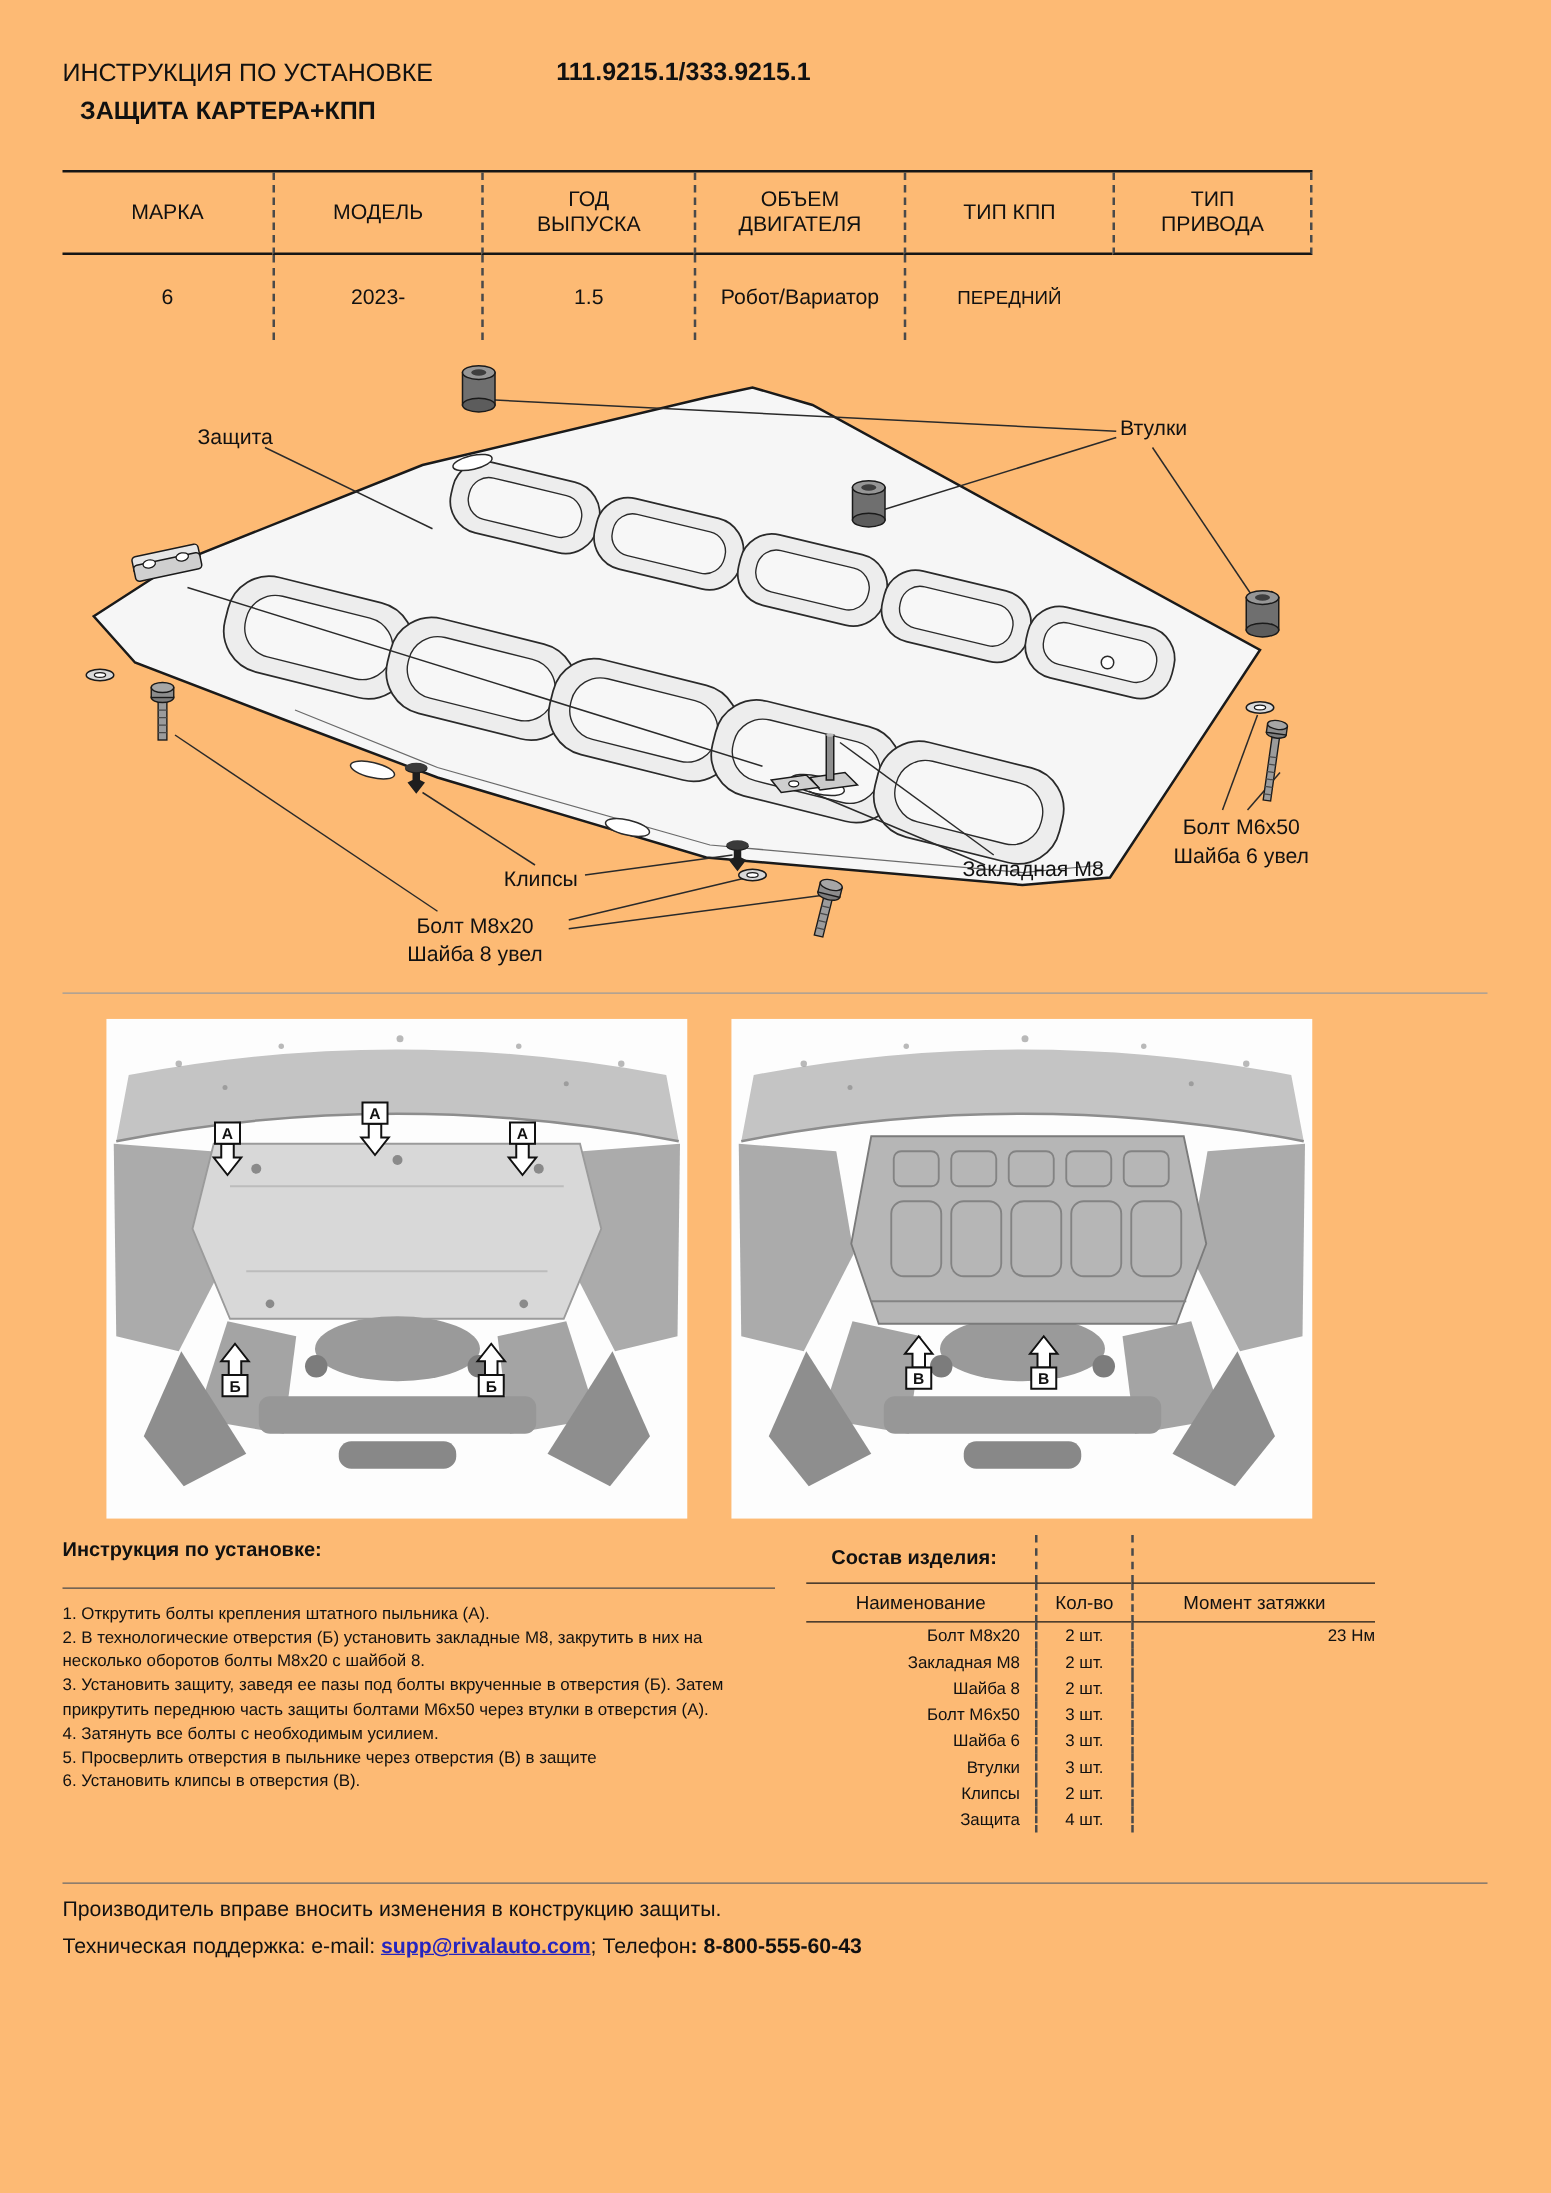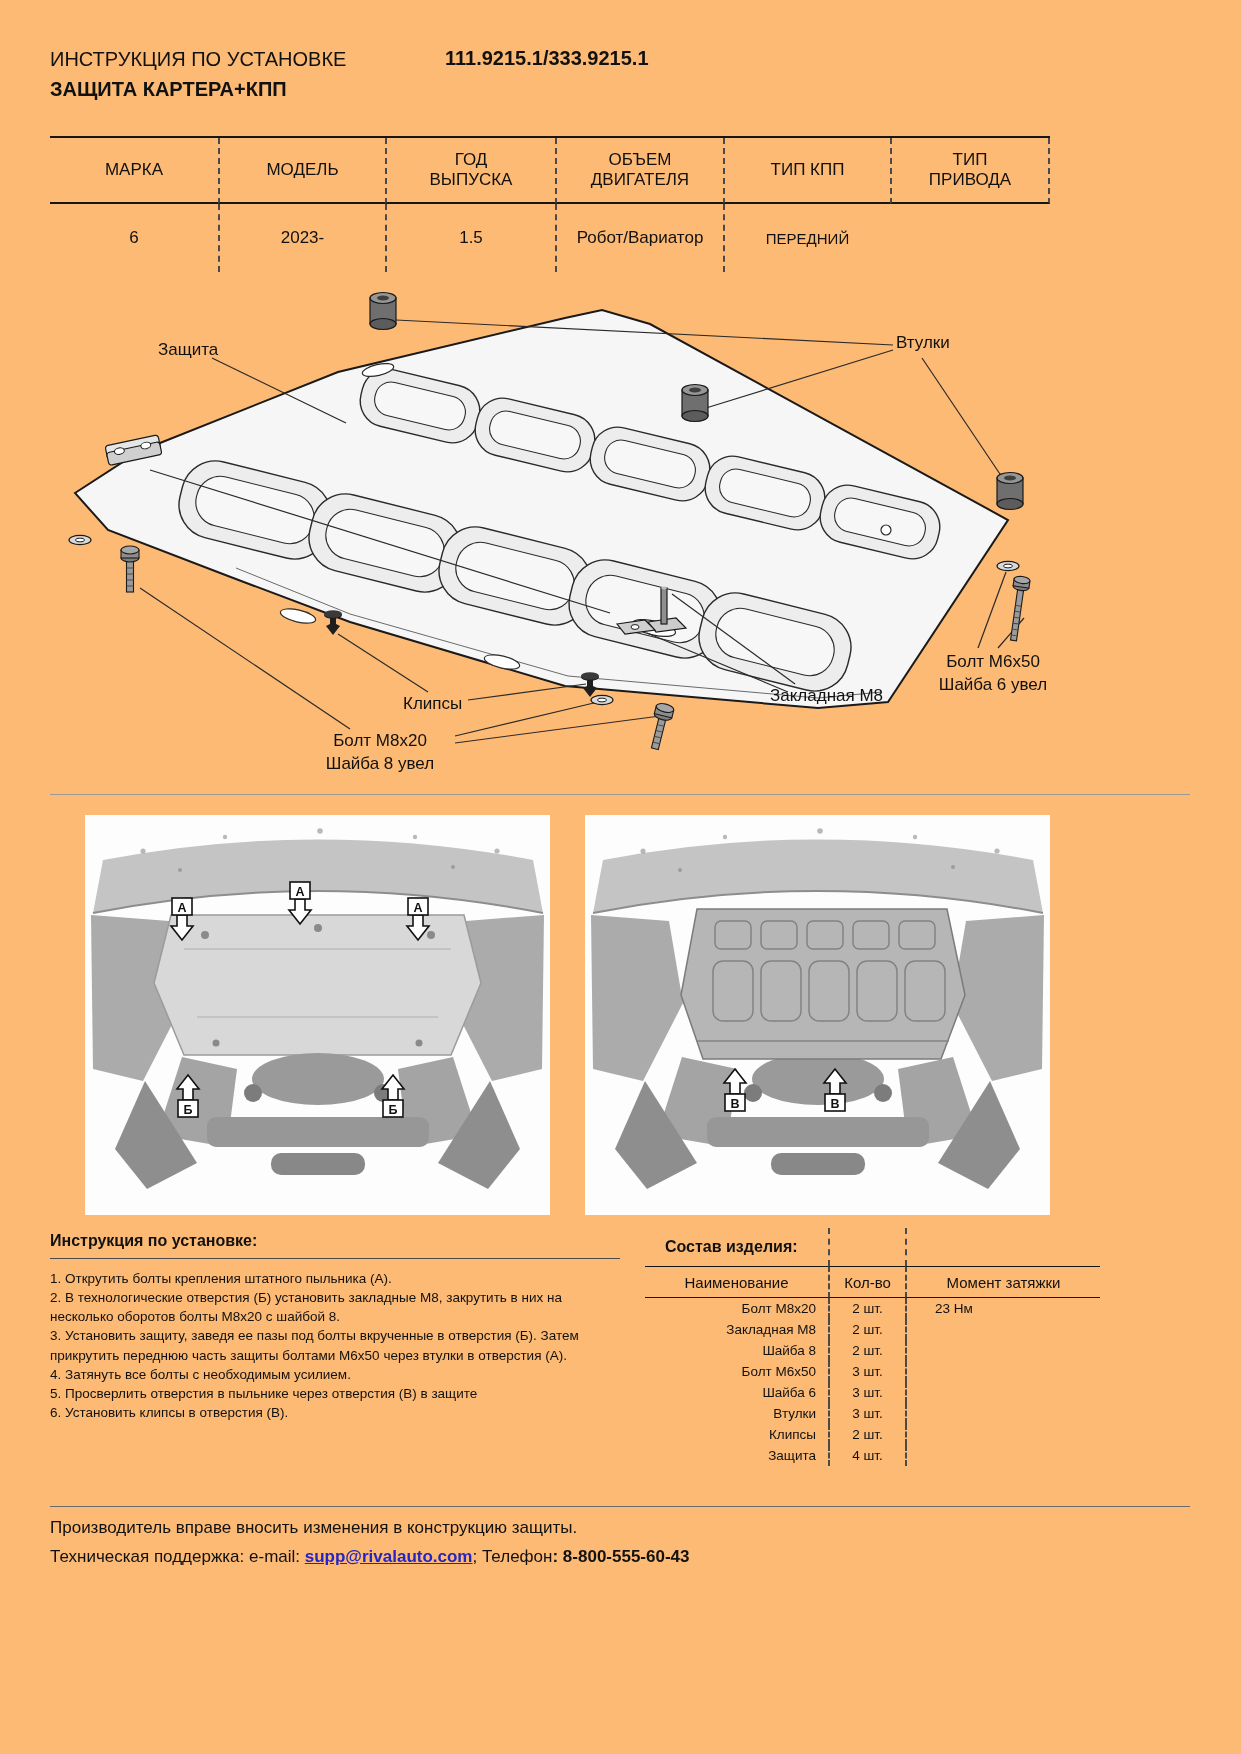--- a/index.html
+++ b/index.html
@@ -2,21 +2,21 @@
 <html><head>
 <meta charset="utf-8">
 <style>
   html,body{margin:0;padding:0;background:#e8e8e8;}
   .page{position:relative;width:1241px;height:1754px;background:#fdba74;margin:0 auto;
         font-family:"Liberation Sans",sans-serif;color:#111;overflow:hidden;}
   svg text{font-family:"Liberation Sans",sans-serif;}
 
   
   .header-title{position:absolute;left:50px;top:44px;font-size:20px;line-height:1.5;}
-  .header-title .t2{font-weight:bold;}
+  .header-title .t2{font-weight:bold;margin-left:14px;}
   .part-numbers{position:absolute;left:445px;top:47px;font-size:20px;font-weight:bold;}
 
   
   .spec-table{position:absolute;left:50px;top:136px;width:1000px;display:grid;
               grid-template-columns:168px 167px 170px 168px 167px 160px;border-top:2px solid #161616;}
   .spec-cell{display:flex;align-items:center;justify-content:center;text-align:center;
              border-left:2px dashed #4a4a4a;}
   .spec-cell:nth-child(6n+1){border-left:none;}
   .spec-cell:nth-child(6n){border-right:2px dashed #4a4a4a;}
   .spec-head{height:64px;border-bottom:2px solid #161616;font-size:17px;line-height:1.2;}
@@ -35,35 +35,35 @@
   .slot{fill:#ffffff;stroke:#2a2a2a;stroke-width:1.2;}
 
   .hr-mid{position:absolute;left:50px;top:794px;width:1140px;border-top:1px solid #9a9a9a;}
 
   
   .photo{position:absolute;top:815px;width:465px;height:400px;}
   .photo-left{left:85px;} .photo-right{left:585px;}
 
   
   .instr{position:absolute;left:50px;top:1232px;width:570px;}
-  .instr-title{font-weight:bold;font-size:16px;padding-bottom:8px;border-bottom:1px solid #4a4a4a;margin-bottom:10px;}
+  .instr-title{font-weight:bold;font-size:16px;padding-bottom:20px;border-bottom:1px solid #4a4a4a;margin-bottom:10px;}
   .step{font-size:13.5px;line-height:1.42;}
 
   
   .parts{position:absolute;left:645px;top:1228px;width:455px;display:grid;
          grid-template-columns:183px 77px 195px;}
   .parts .d{border-left:2px dashed #4a4a4a;}
   .p-title{display:flex;align-items:center;height:38px;font-weight:bold;font-size:16px;padding-left:20px;}
   .p-tsp{height:38px;}
   .p-h{display:flex;align-items:center;justify-content:center;height:30px;font-size:15px;
        border-top:1.5px solid #161616;border-bottom:1.5px solid #161616;}
   .p-name,.p-qty,.p-tq{height:21px;line-height:21px;font-size:13.5px;}
   .p-name{text-align:right;padding-right:12px;}
   .p-qty{text-align:center;}
-  .p-tq{text-align:left;padding-left:28px;}
+  .p-tq{text-align:right;padding-left:28px;}
 
   
   .footer-hr{position:absolute;left:50px;top:1506px;width:1140px;border-top:1.5px solid #6a6a6a;}
   .footer-note{position:absolute;left:50px;top:1518px;font-size:17px;}
   .footer-support{position:absolute;left:50px;top:1547px;font-size:17px;text-align:center;}
   .footer-support a{color:#2525c0;font-weight:bold;text-decoration:underline;}
   .footer-support b{font-weight:bold;}
 </style>
 </head>
 <body>

